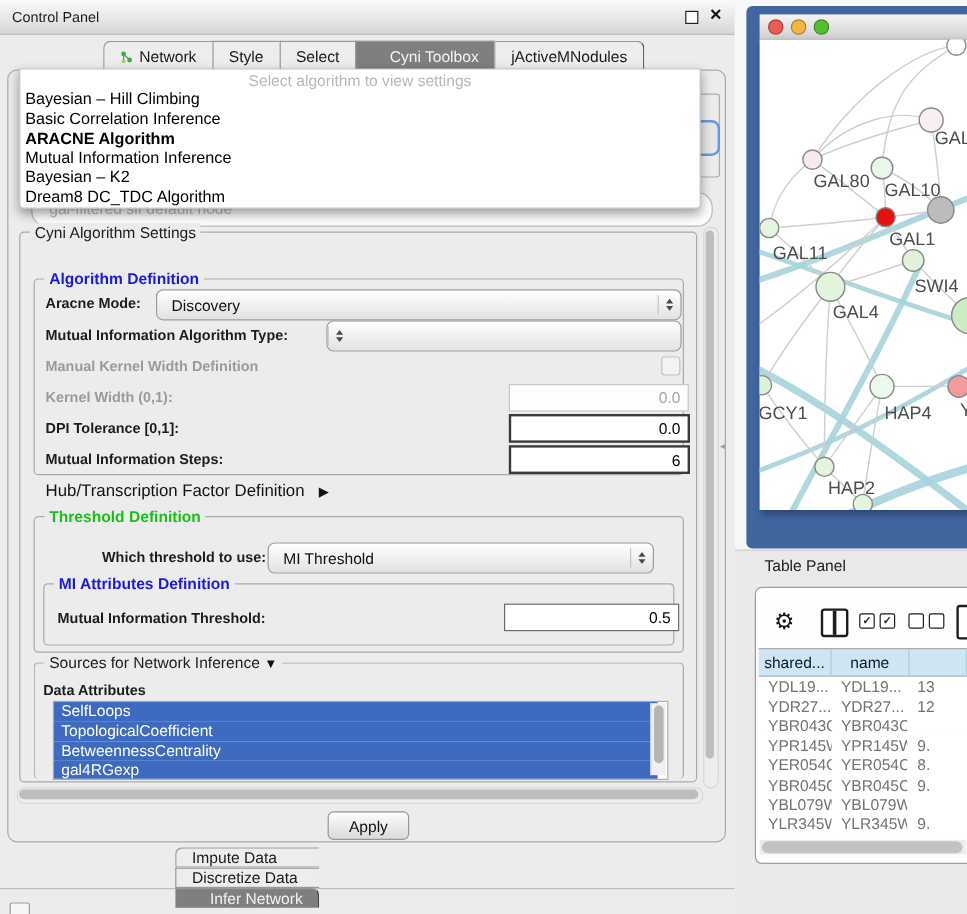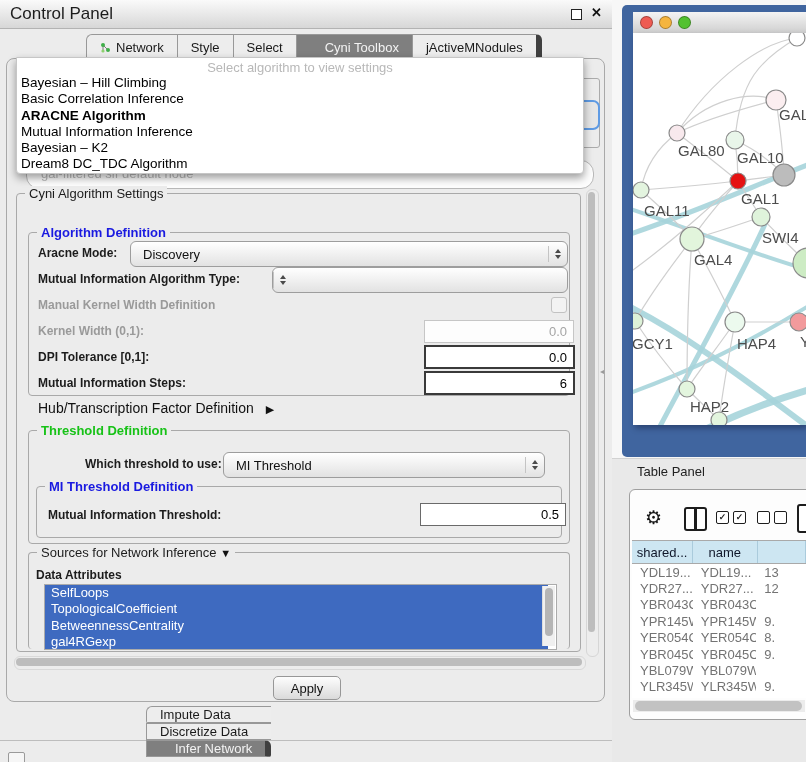--- a/index.html
+++ b/index.html
@@ -4,30 +4,30 @@
 <style>
   html,body{margin:0;padding:0;}
   body{width:806px;height:762px;position:relative;overflow:hidden;
        font-family:"Liberation Sans",sans-serif;background:#ececec;-webkit-font-smoothing:antialiased;}
   .abs{position:absolute;}
 
   
   #control-panel{left:0;top:0;width:612px;height:740px;background:#ececec;border-bottom:1px solid #bdbdbd;}
   #cp-titlebar{left:0;top:0;width:612px;height:28px;background:linear-gradient(#fafafa,#d7d7d7);
                border-bottom:1px solid #b3b3b3;}
-  #cp-title{left:10px;top:0;line-height:28px;font-size:17px;color:#1c1c1c;}
+  #cp-title{left:10px;top:0;line-height:28px;font-size:12px;color:#1c1c1c;}
   #float-icon{right:30px;top:9px;width:9px;height:9px;border:1.6px solid #222;background:#fff;}
   #close-icon{right:10px;top:5px;font-size:13px;font-weight:bold;color:#111;}
 
   
   .tabstrip{display:flex;align-items:stretch;}
   .tab{font-size:13px;color:#1a1a1a;background:#ededed;border:1px solid #989898;border-right:none;
        padding:0 13px;display:flex;align-items:center;gap:5px;height:24px;white-space:nowrap;}
   .tab:first-child{border-top-left-radius:6px;border-bottom-left-radius:2px;}
-  .tab:last-child{border-right:6px solid #404040;border-top-right-radius:6px;border-bottom-right-radius:2px;}
+  .tab:last-child{border-right:1px solid #404040;border-top-right-radius:6px;border-bottom-right-radius:2px;}
   .tab.sel{background:#7f7f7f;color:#f3f3f3;padding-left:28px;}
   #top-tabs{left:86px;top:34px;height:24px;justify-content:center;}
   #bottom-tabs{left:146px;top:706px;height:24px;flex-direction:column;}
 
   
   #content-box{left:6px;top:58px;width:597px;height:642px;border:1px solid #a9a9a9;border-radius:8px;background:#ececec;}
   #inference-group{left:22px;top:78px;width:576px;height:68px;border:1px solid #ababab;border-radius:3px;}
   #inference-combo-sliver{left:540px;top:100px;width:56px;height:26px;border:2px solid #5f9be4;border-radius:7px;background:#e6e6e6;}
   #bg-combo{left:26px;top:160px;width:566px;height:27px;border:1px solid #b8b8b8;border-radius:13px;background:#fdfdfd;}
   #bg-combo span{display:block;padding-left:14px;line-height:26px;font-size:13px;color:#b9b9b9;
@@ -370,21 +370,21 @@
 </div>
 <div class="abs lbl b" style="left:85px;top:457px;">Which threshold to use:</div>
 <div class="abs combo" style="left:223px;top:452px;width:320px;">
   <div class="ct">MI Threshold</div>
   <div class="ca">
       <div class="arr-up"></div>
       <div class="arr-dn"></div>
     </div>
 </div>
 <div class="abs group" id="mithr-group">
-  <span class="group-label blue">MI Threshold Definition</span>
+  <span class="group-label blue">MI Attributes Definition</span>
 </div>
 <div class="abs lbl b" style="left:48px;top:508px;">Mutual Information Threshold:</div>
 <div class="abs field med" style="left:420px;top:503px;width:138px;height:21px;text-align:right;">0.5</div>
 
 <div class="abs group" id="src-group">
   <span class="group-label">
     <span>Sources for Network Inference</span>
     <span class="tri">▼</span>
   </span>
 </div>

